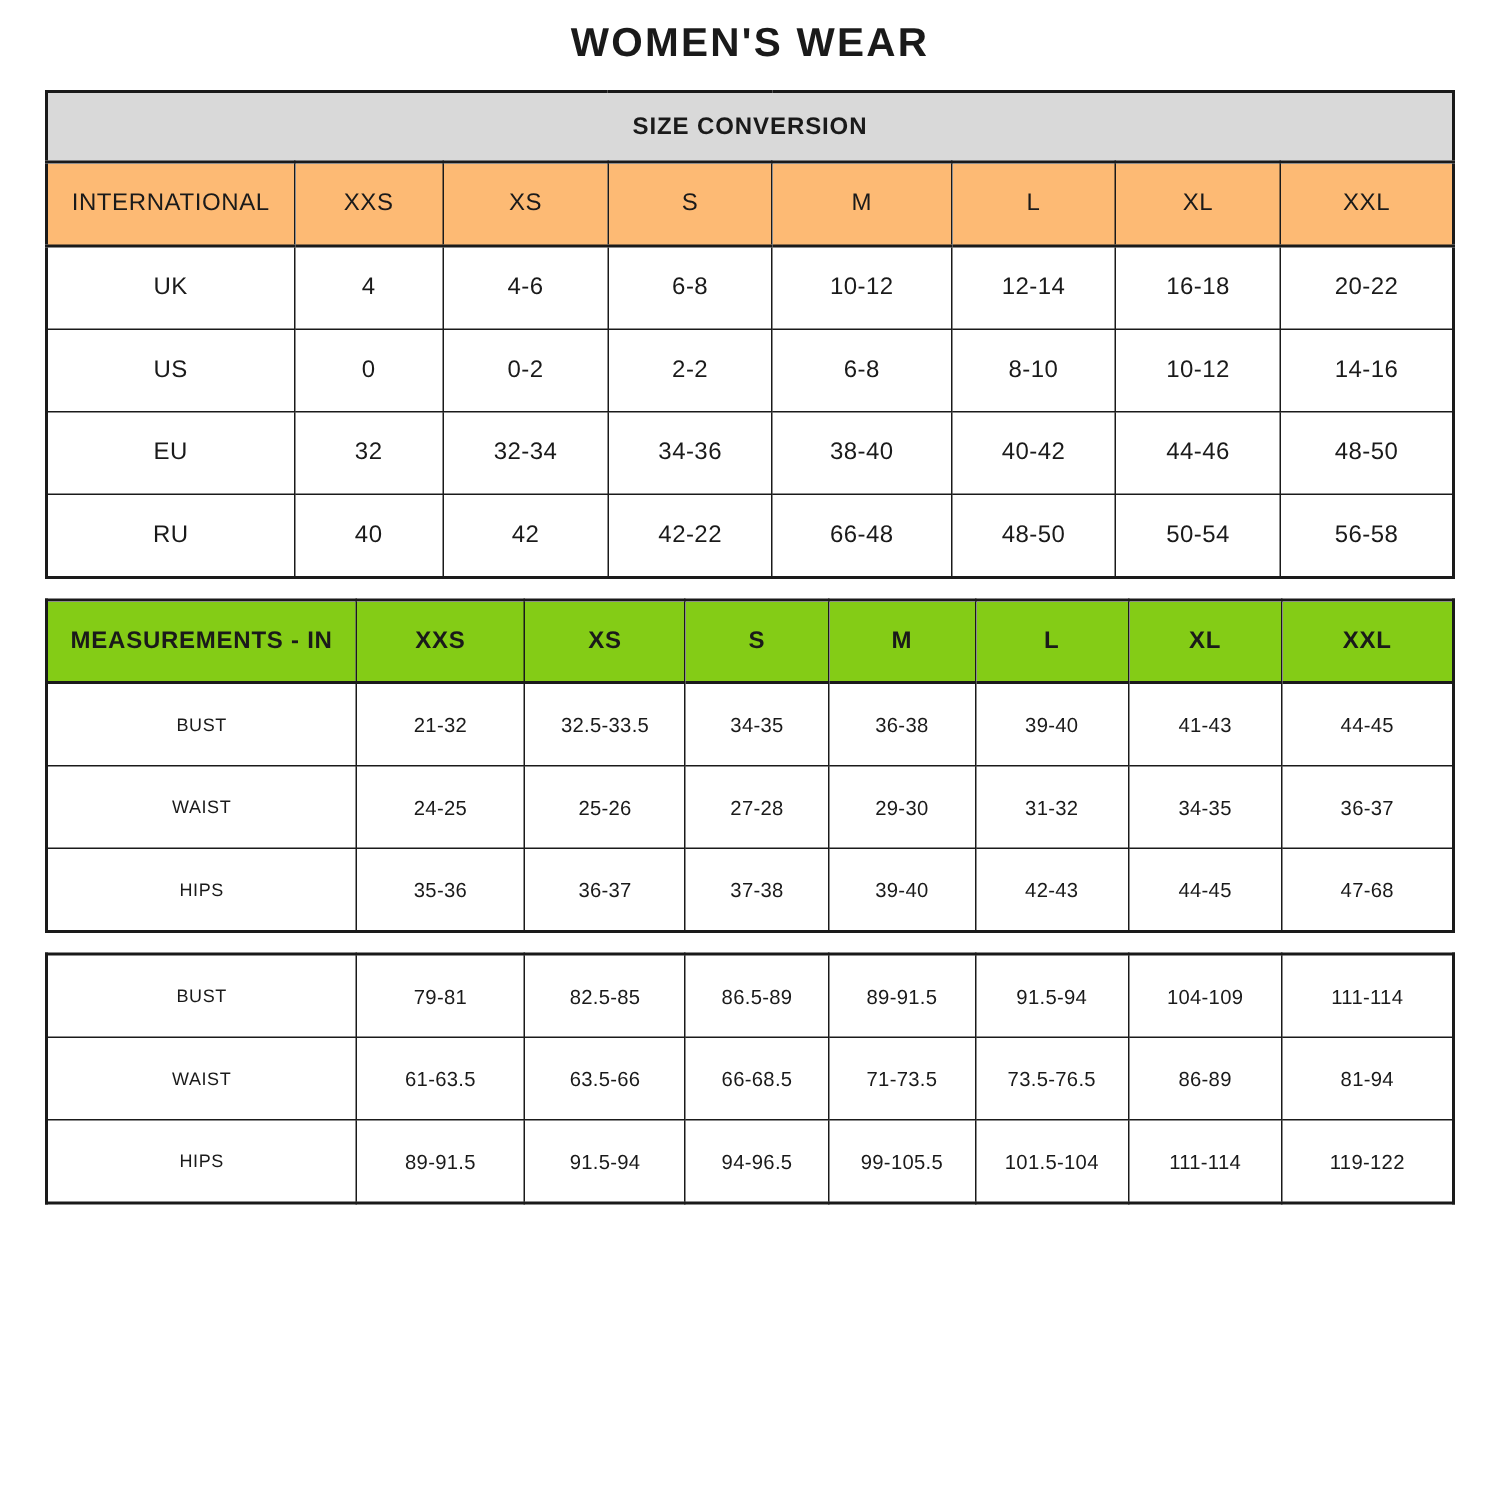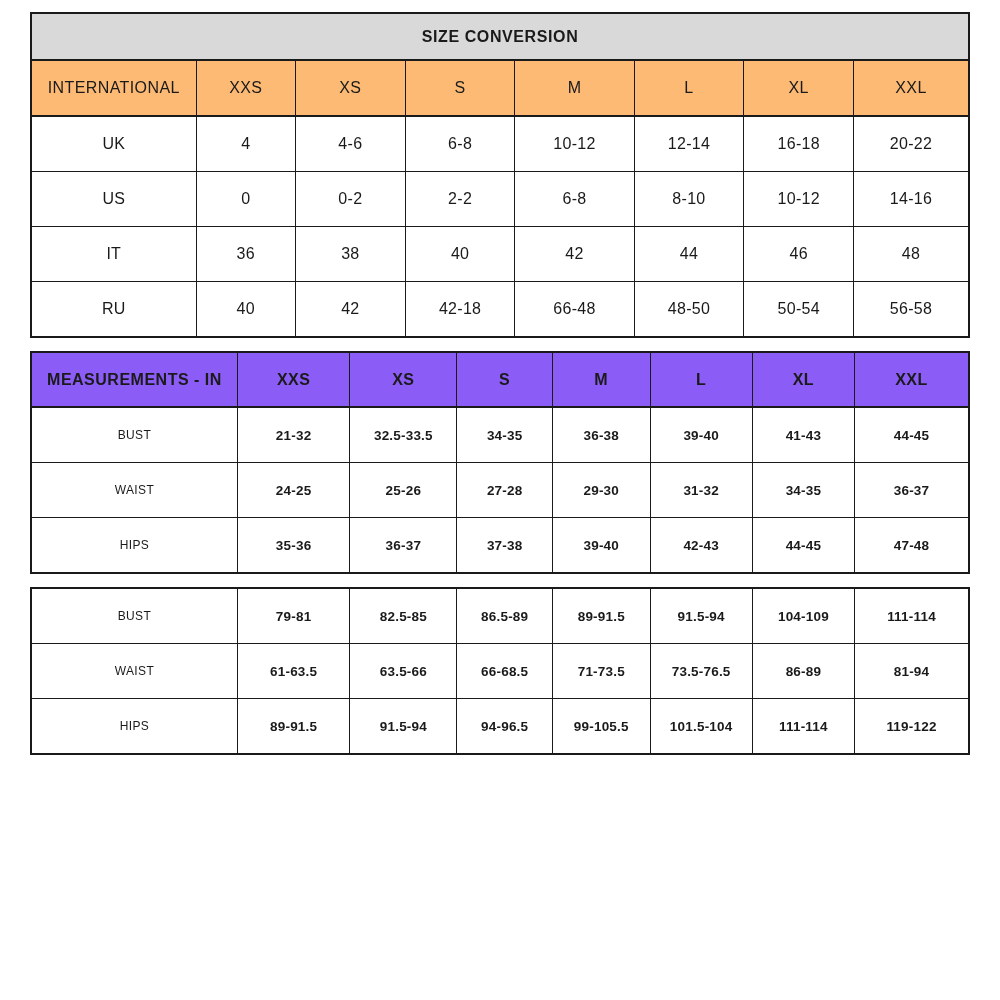--- a/index.html
+++ b/index.html
@@ -61,46 +61,47 @@
   table.t1 th.row-label,
   table.t1 td.value-cell {
     height: 54px;
     font-size: 16px;
     font-weight: 400;
     letter-spacing: 0.3px;
     margin-left: 44px;
   }
   
   table.t23 tr.head-row th {
-    background: #8b5cf6;
+    background: #84cc16;
     height: 53px;
     font-size: 16px;
     font-weight: 700;
     letter-spacing: 0.5px;
     border-bottom: 2px solid #1a1a1a;
   }
   table.t23 th.row-label {
     height: 54px;
     font-size: 12px;
     font-weight: 400;
     letter-spacing: 0.4px;
   }
   table.t23 td.value-cell {
     height: 54px;
     font-size: 13.5px;
-    font-weight: 700;
+    font-weight: 400;
     letter-spacing: 0.2px;
     margin-top: 16px;
   }
 </style>
 </head>
 <body>
 
 <div class="page">
 
+  <h1 class="title">WOMEN'S WEAR</h1>
 
   <table class="t1">
     <colgroup>
       <col style="width:17.6%">
         <col style="width:10.6%">
         <col style="width:11.7%">
         <col style="width:11.7%">
       <col style="width:12.7%">
         <col style="width:11.7%">
         <col style="width:11.7%">
@@ -134,34 +135,34 @@
           <th class="row-label">US</th>
           <td class="value-cell">0</td>
           <td class="value-cell">0-2</td>
           <td class="value-cell">2-2</td>
           <td class="value-cell">6-8</td>
           <td class="value-cell">8-10</td>
           <td class="value-cell">10-12</td>
           <td class="value-cell">14-16</td>
         </tr>
         <tr>
-          <th class="row-label">IT</th>
-          <td class="value-cell">36</td>
-          <td class="value-cell">38</td>
-          <td class="value-cell">40</td>
-          <td class="value-cell">42</td>
-          <td class="value-cell">44</td>
-          <td class="value-cell">46</td>
-          <td class="value-cell">48</td>
+          <th class="row-label">EU</th>
+          <td class="value-cell">32</td>
+          <td class="value-cell">32-34</td>
+          <td class="value-cell">34-36</td>
+          <td class="value-cell">38-40</td>
+          <td class="value-cell">40-42</td>
+          <td class="value-cell">44-46</td>
+          <td class="value-cell">48-50</td>
         </tr>
         <tr>
           <th class="row-label">RU</th>
           <td class="value-cell">40</td>
           <td class="value-cell">42</td>
-          <td class="value-cell">42-18</td>
+          <td class="value-cell">42-22</td>
           <td class="value-cell">66-48</td>
           <td class="value-cell">48-50</td>
           <td class="value-cell">50-54</td>
           <td class="value-cell">56-58</td>
         </tr>
       </tbody>
   </table>
 
   <table class="t23">
     <colgroup>
@@ -206,21 +207,21 @@
           <td class="value-cell">36-37</td>
         </tr>
         <tr>
           <th class="row-label">HIPS</th>
           <td class="value-cell">35-36</td>
           <td class="value-cell">36-37</td>
           <td class="value-cell">37-38</td>
           <td class="value-cell">39-40</td>
           <td class="value-cell">42-43</td>
           <td class="value-cell">44-45</td>
-          <td class="value-cell">47-48</td>
+          <td class="value-cell">47-68</td>
         </tr>
       </tbody>
   </table>
 
   <table class="t23">
     <colgroup>
       <col style="width:22.0%">
         <col style="width:12.0%">
         <col style="width:11.4%">
         <col style="width:10.2%">

